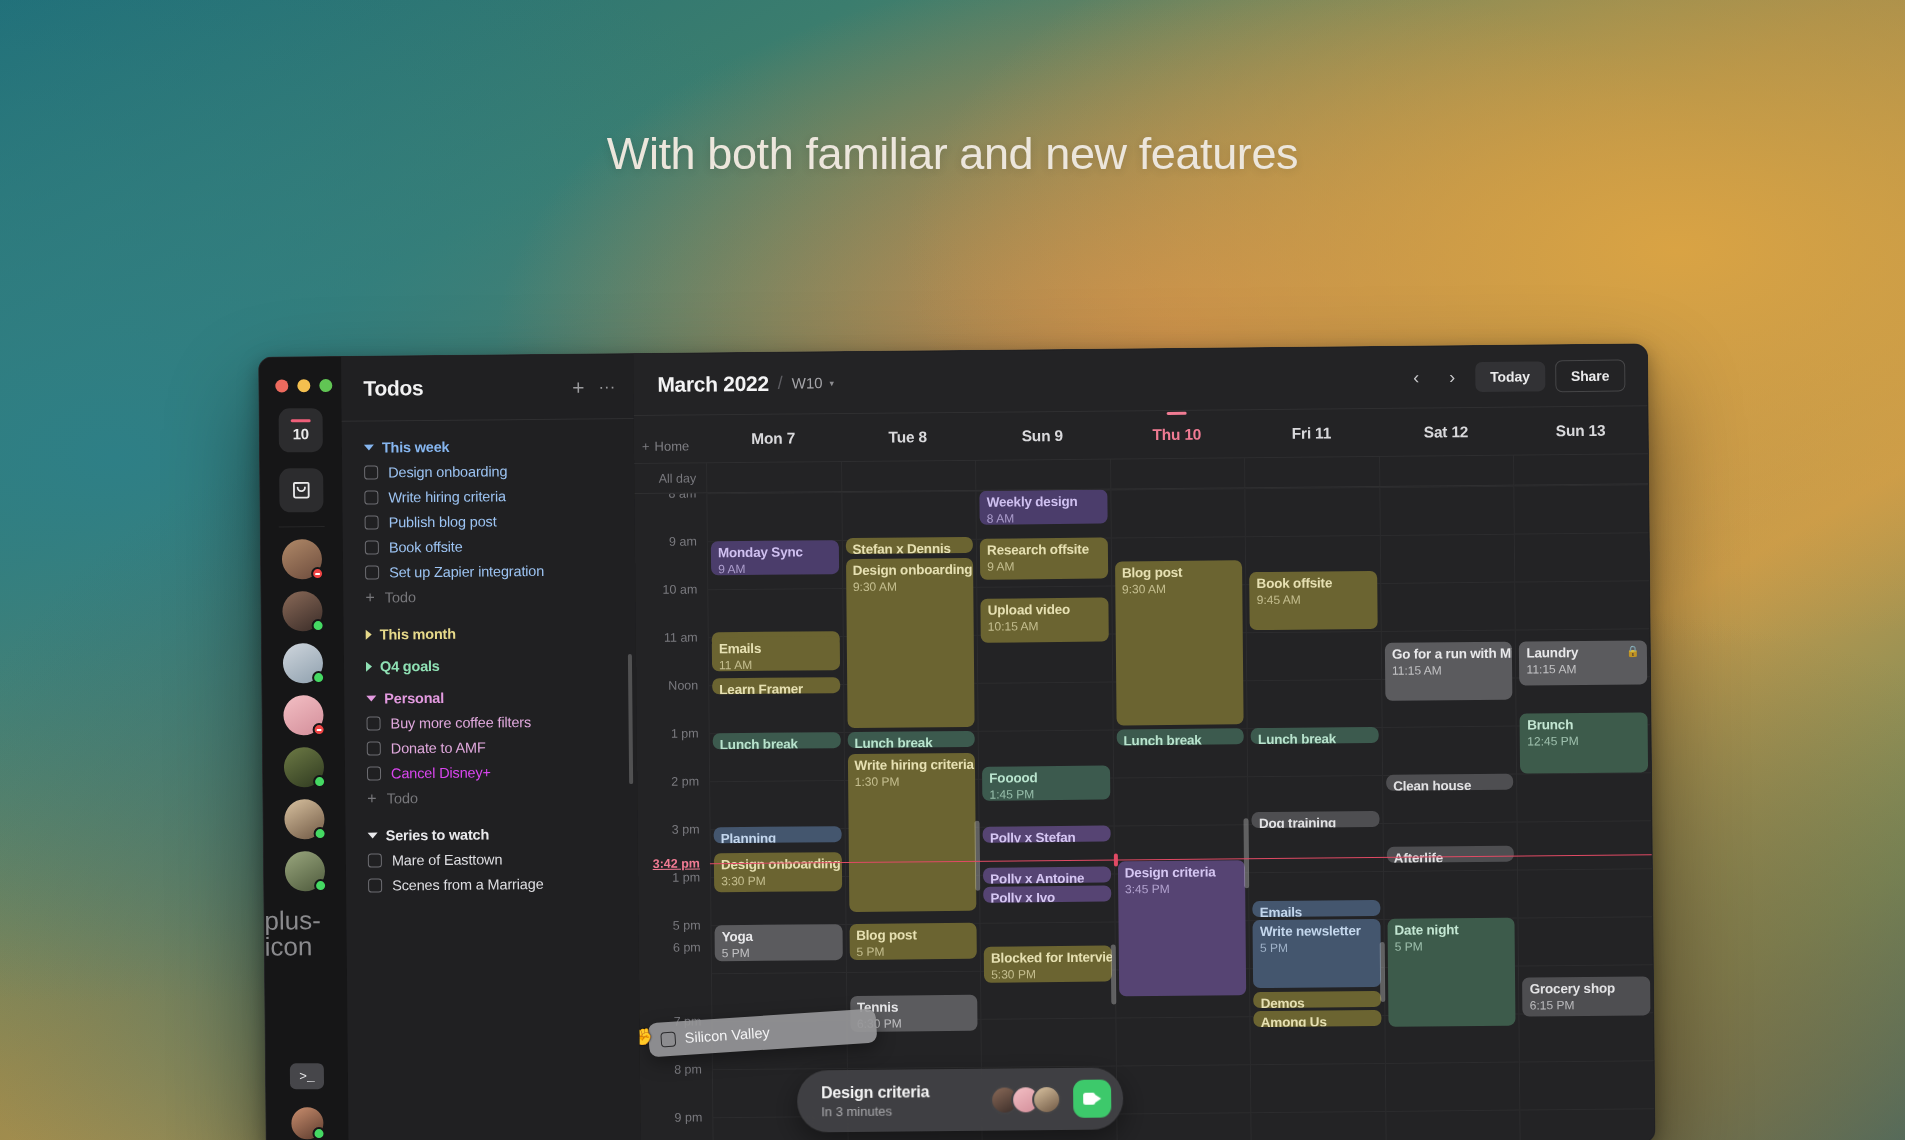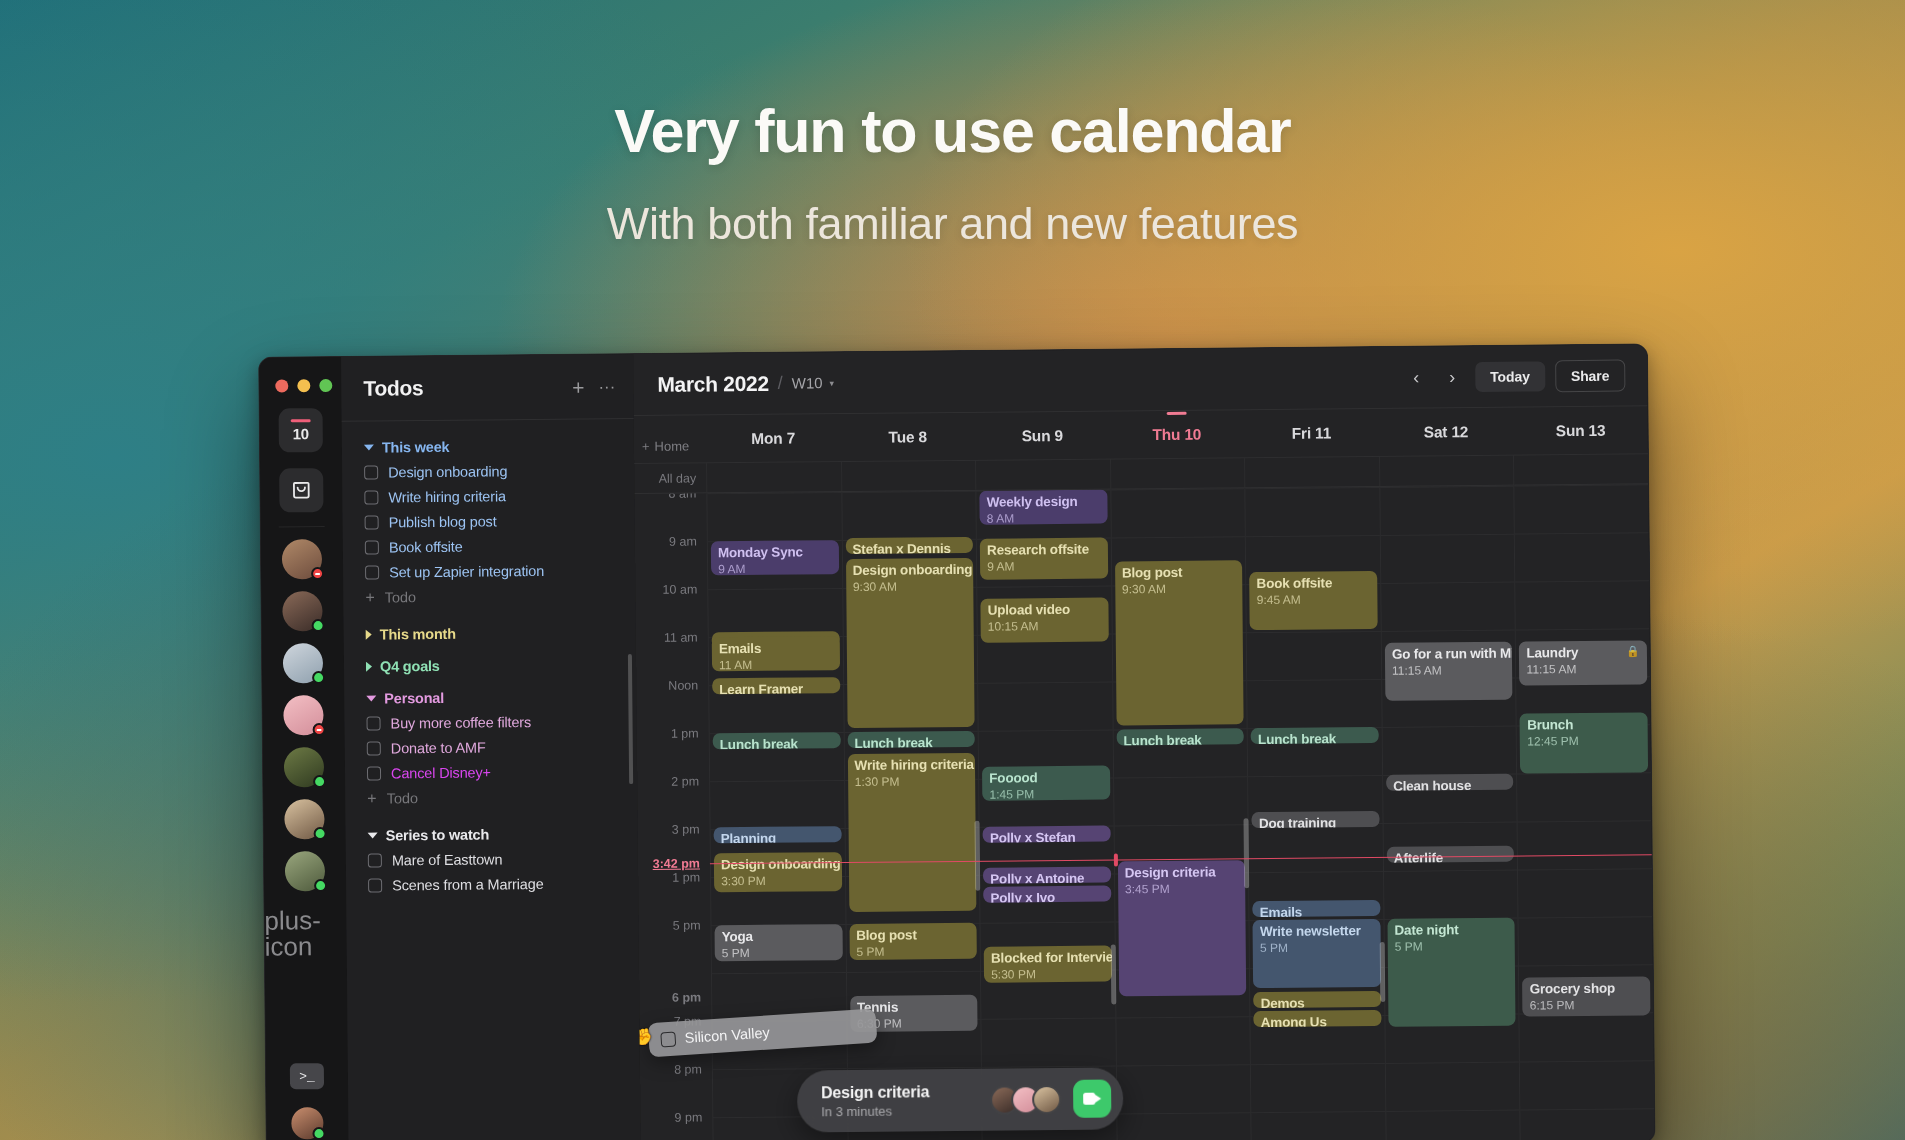--- a/index.html
+++ b/index.html
@@ -193,21 +193,20 @@
   }
   .camicon { width: 18px; height: 12px; position: relative; }
   .camicon .body { position: absolute; left: 0; top: 0; width: 12px; height: 12px; border-radius: 2.5px; background: #fff; }
   .camicon .lens { position: absolute; right: 0; top: 2px; width: 0; height: 0;
     border-top: 4px solid transparent; border-bottom: 4px solid transparent; border-left: 6px solid #fff; }
 </style>
 </head>
 <body>
 
 <div class="hero">
-  <h1>Very fun to use calendar</h1>
   <h2>With both familiar and new features</h2>
 </div>
 
 <div class="window">
 
   <div class="rail">
     <div class="traffic">
       <span class="dot r"></span>
       <span class="dot y"></span>
       <span class="dot g"></span>
@@ -396,21 +395,21 @@
           <div class="tlabel" style="top: 0px;">8 am</div>
           <div class="tlabel" style="top: 48px;">9 am</div>
           <div class="tlabel" style="top: 96px;">10 am</div>
           <div class="tlabel" style="top: 144px;">11 am</div>
           <div class="tlabel" style="top: 192px;">Noon</div>
           <div class="tlabel" style="top: 240px;">1 pm</div>
           <div class="tlabel" style="top: 288px;">2 pm</div>
           <div class="tlabel" style="top: 336px;">3 pm</div>
           <div class="tlabel" style="top: 384px;">1 pm</div>
           <div class="tlabel" style="top: 432px;">5 pm</div>
-          <div class="tlabel" style="top: 504px; font-weight: bold;">6 pm</div>
+          <div class="tlabel" style="top: 454px;">6 pm</div>
           <div class="tlabel" style="top: 528px;">7 pm</div>
           <div class="tlabel" style="top: 576px;">8 pm</div>
           <div class="tlabel" style="top: 624px;">9 pm</div>
           <div class="tlabel now" style="top: 369.6px;">3:42 pm</div>
         </div>
       <div class="cols" id="cols">
           <div class="col">
             <div class="hline" style="top: 0px;"></div>
             <div class="hline" style="top: 48px;"></div>
             <div class="hline" style="top: 96px;"></div>

